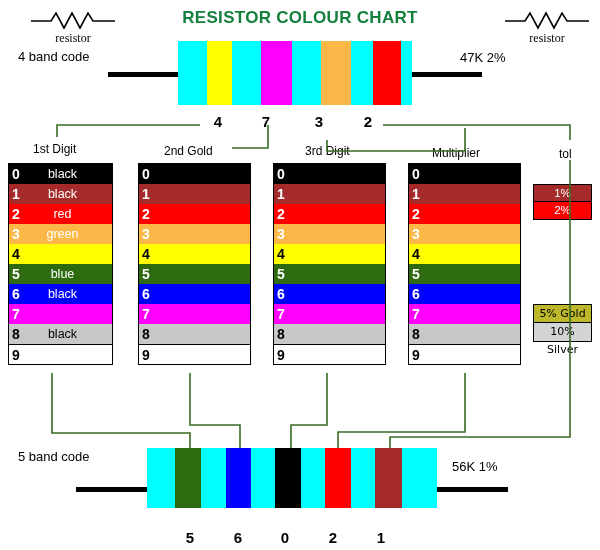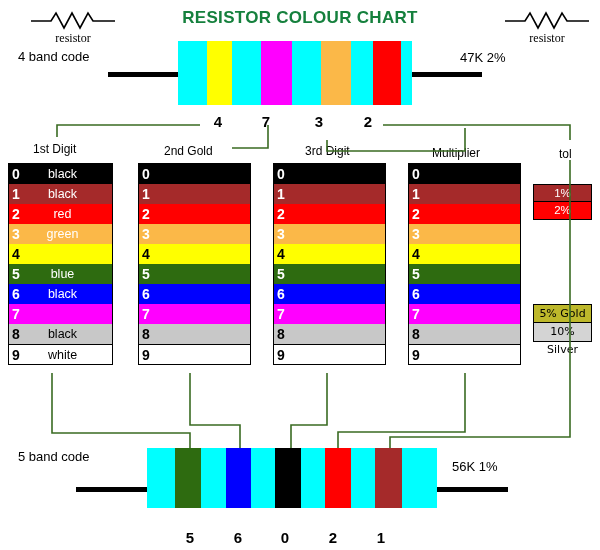--- a/index.html
+++ b/index.html
@@ -171,21 +171,20 @@
       </div>
       <div class="code-row" style="background: rgb(255, 0, 255); color: rgb(255, 255, 255);">
         <span class="num">7</span>
       </div>
       <div class="code-row" style="background: rgb(200, 200, 200); color: rgb(0, 0, 0);">
         <span class="num">8</span>
         <span class="name">black</span>
       </div>
       <div class="code-row" style="background: rgb(255, 255, 255); color: rgb(0, 0, 0); border-top: 1px solid rgb(0, 0, 0);">
         <span class="num">9</span>
-        <span class="name">white</span>
       </div>
     </div>
   <div class="code-table" id="code-table-2" style="left:138px;top:163px;width:113px;">
       <div class="code-row" style="background: rgb(0, 0, 0); color: rgb(255, 255, 255);">
         <span class="num">0</span>
         <span class="name"></span>
       </div>
       <div class="code-row" style="background: rgb(165, 42, 42); color: rgb(255, 255, 255);">
         <span class="num">1</span>
         <span class="name"></span>

